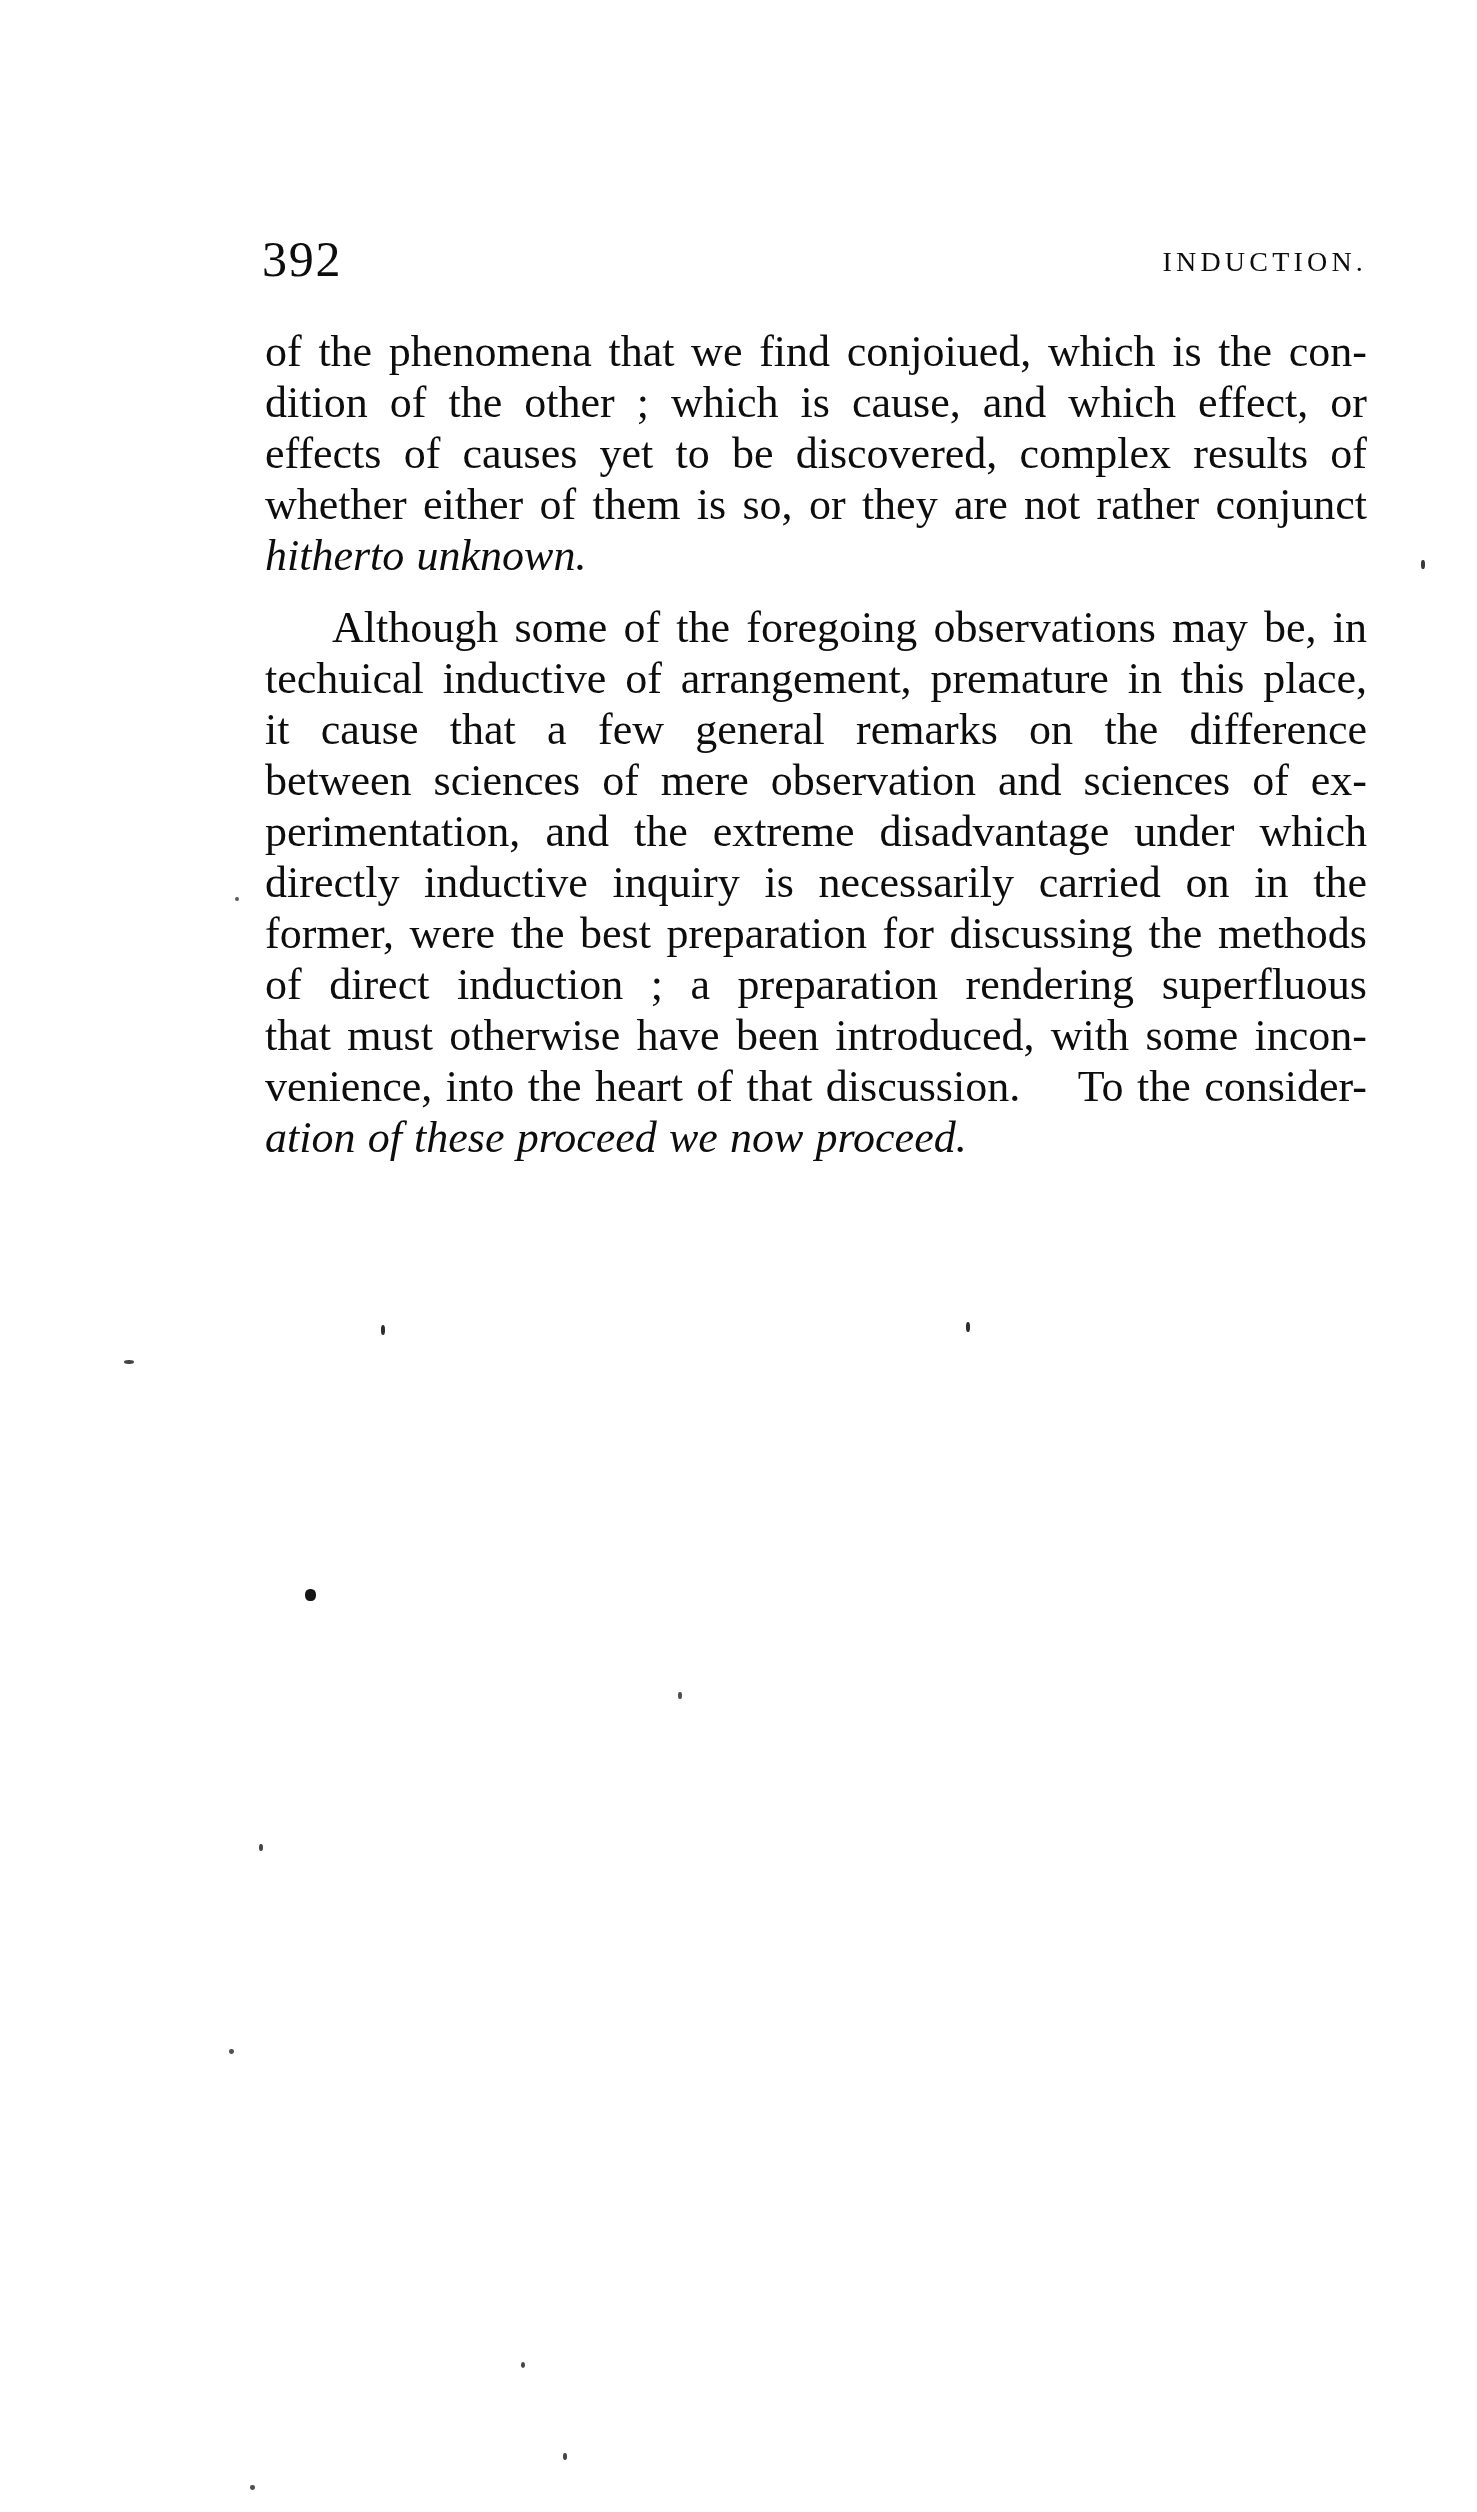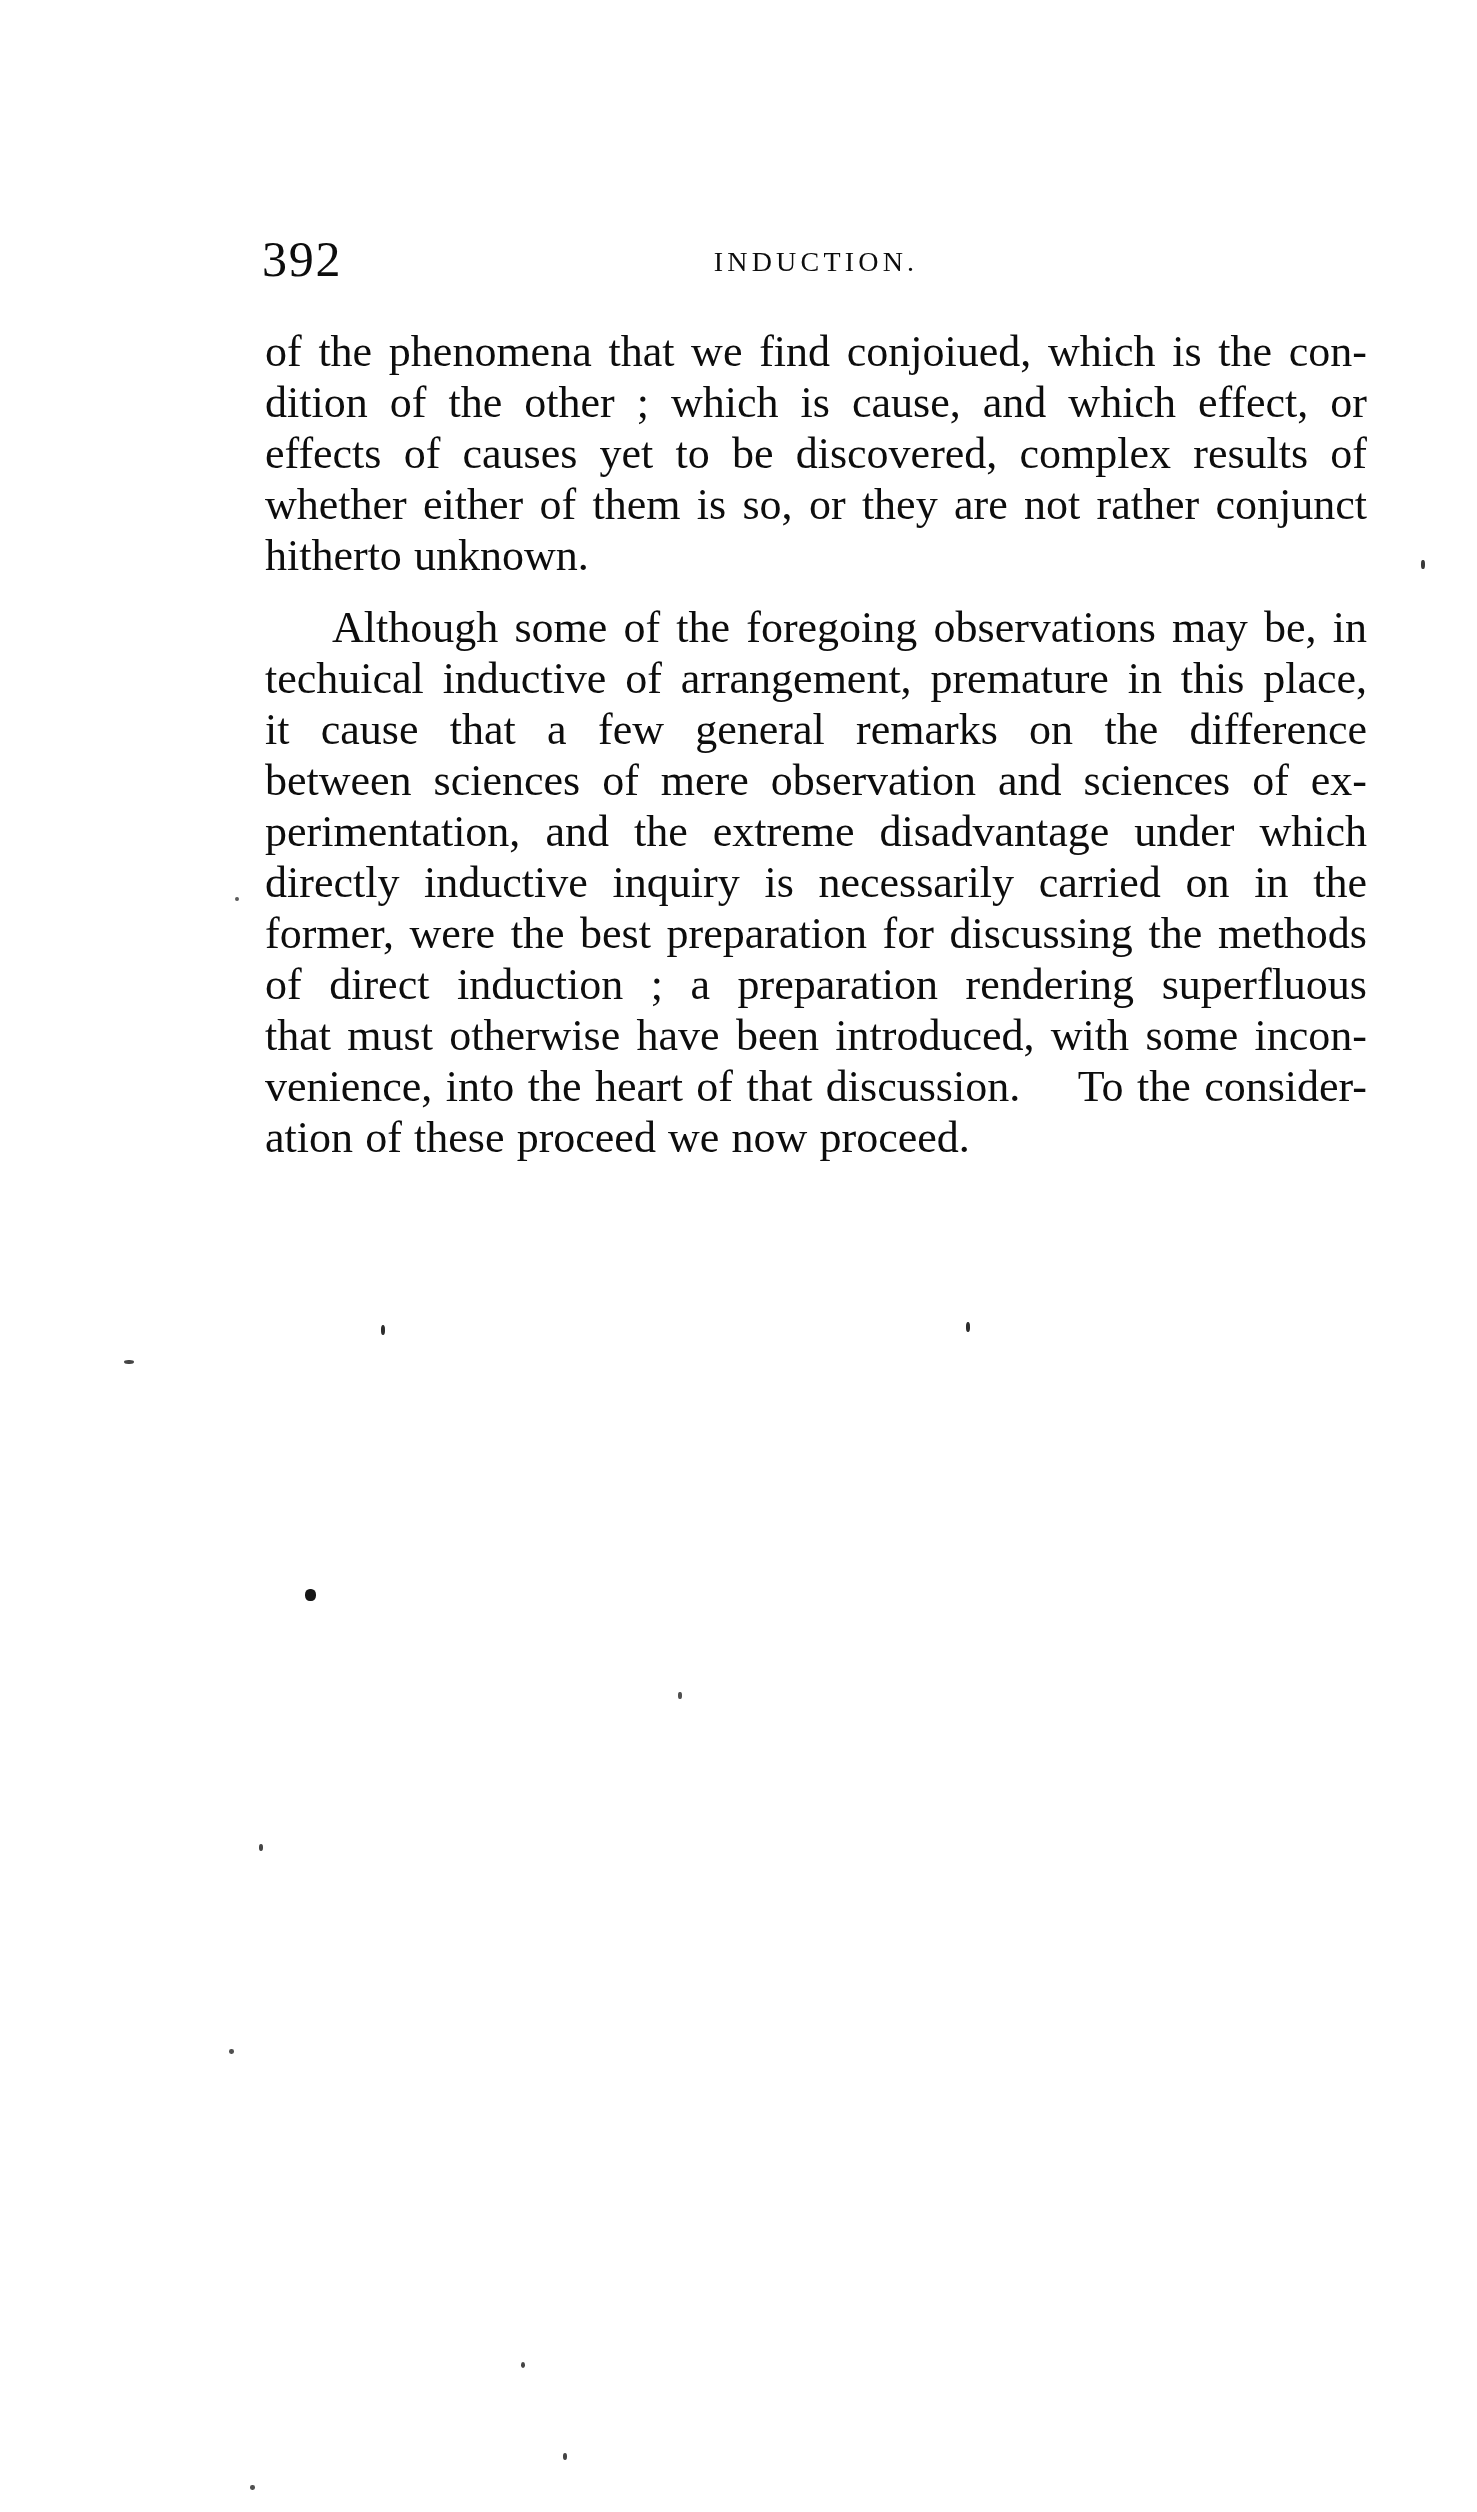--- a/index.html
+++ b/index.html
@@ -22,21 +22,21 @@
     font-size: 50px;
     letter-spacing: 1.8px;
     line-height: 39px;
     font-weight: 400;
   }
   .running-head {
     position: absolute;
     left: 265px;
     top: 244px;
     width: 1102px;
-    text-align: center;
+    text-align: right;
     font-size: 28px;
     line-height: 36px;
     letter-spacing: 4.2px;
     font-weight: 400;
   }
   .text-block {
     position: absolute;
     left: 265px;
     top: 326px;
     width: 1102px;
@@ -48,20 +48,21 @@
     line-height: 51px;
     font-size: 44px;
     text-align: justify;
     text-align-last: justify;
     word-spacing: 1.2px;
     overflow: hidden;
   }
   .line.last {
     text-align: center;
     text-align-last: left;
+    font-style: italic;
   }
   .line.indent {
     padding-left: 67px;
   }
   .speck {
     position: absolute;
     background: #161616;
     border-radius: 45%;
   }
 </style>

